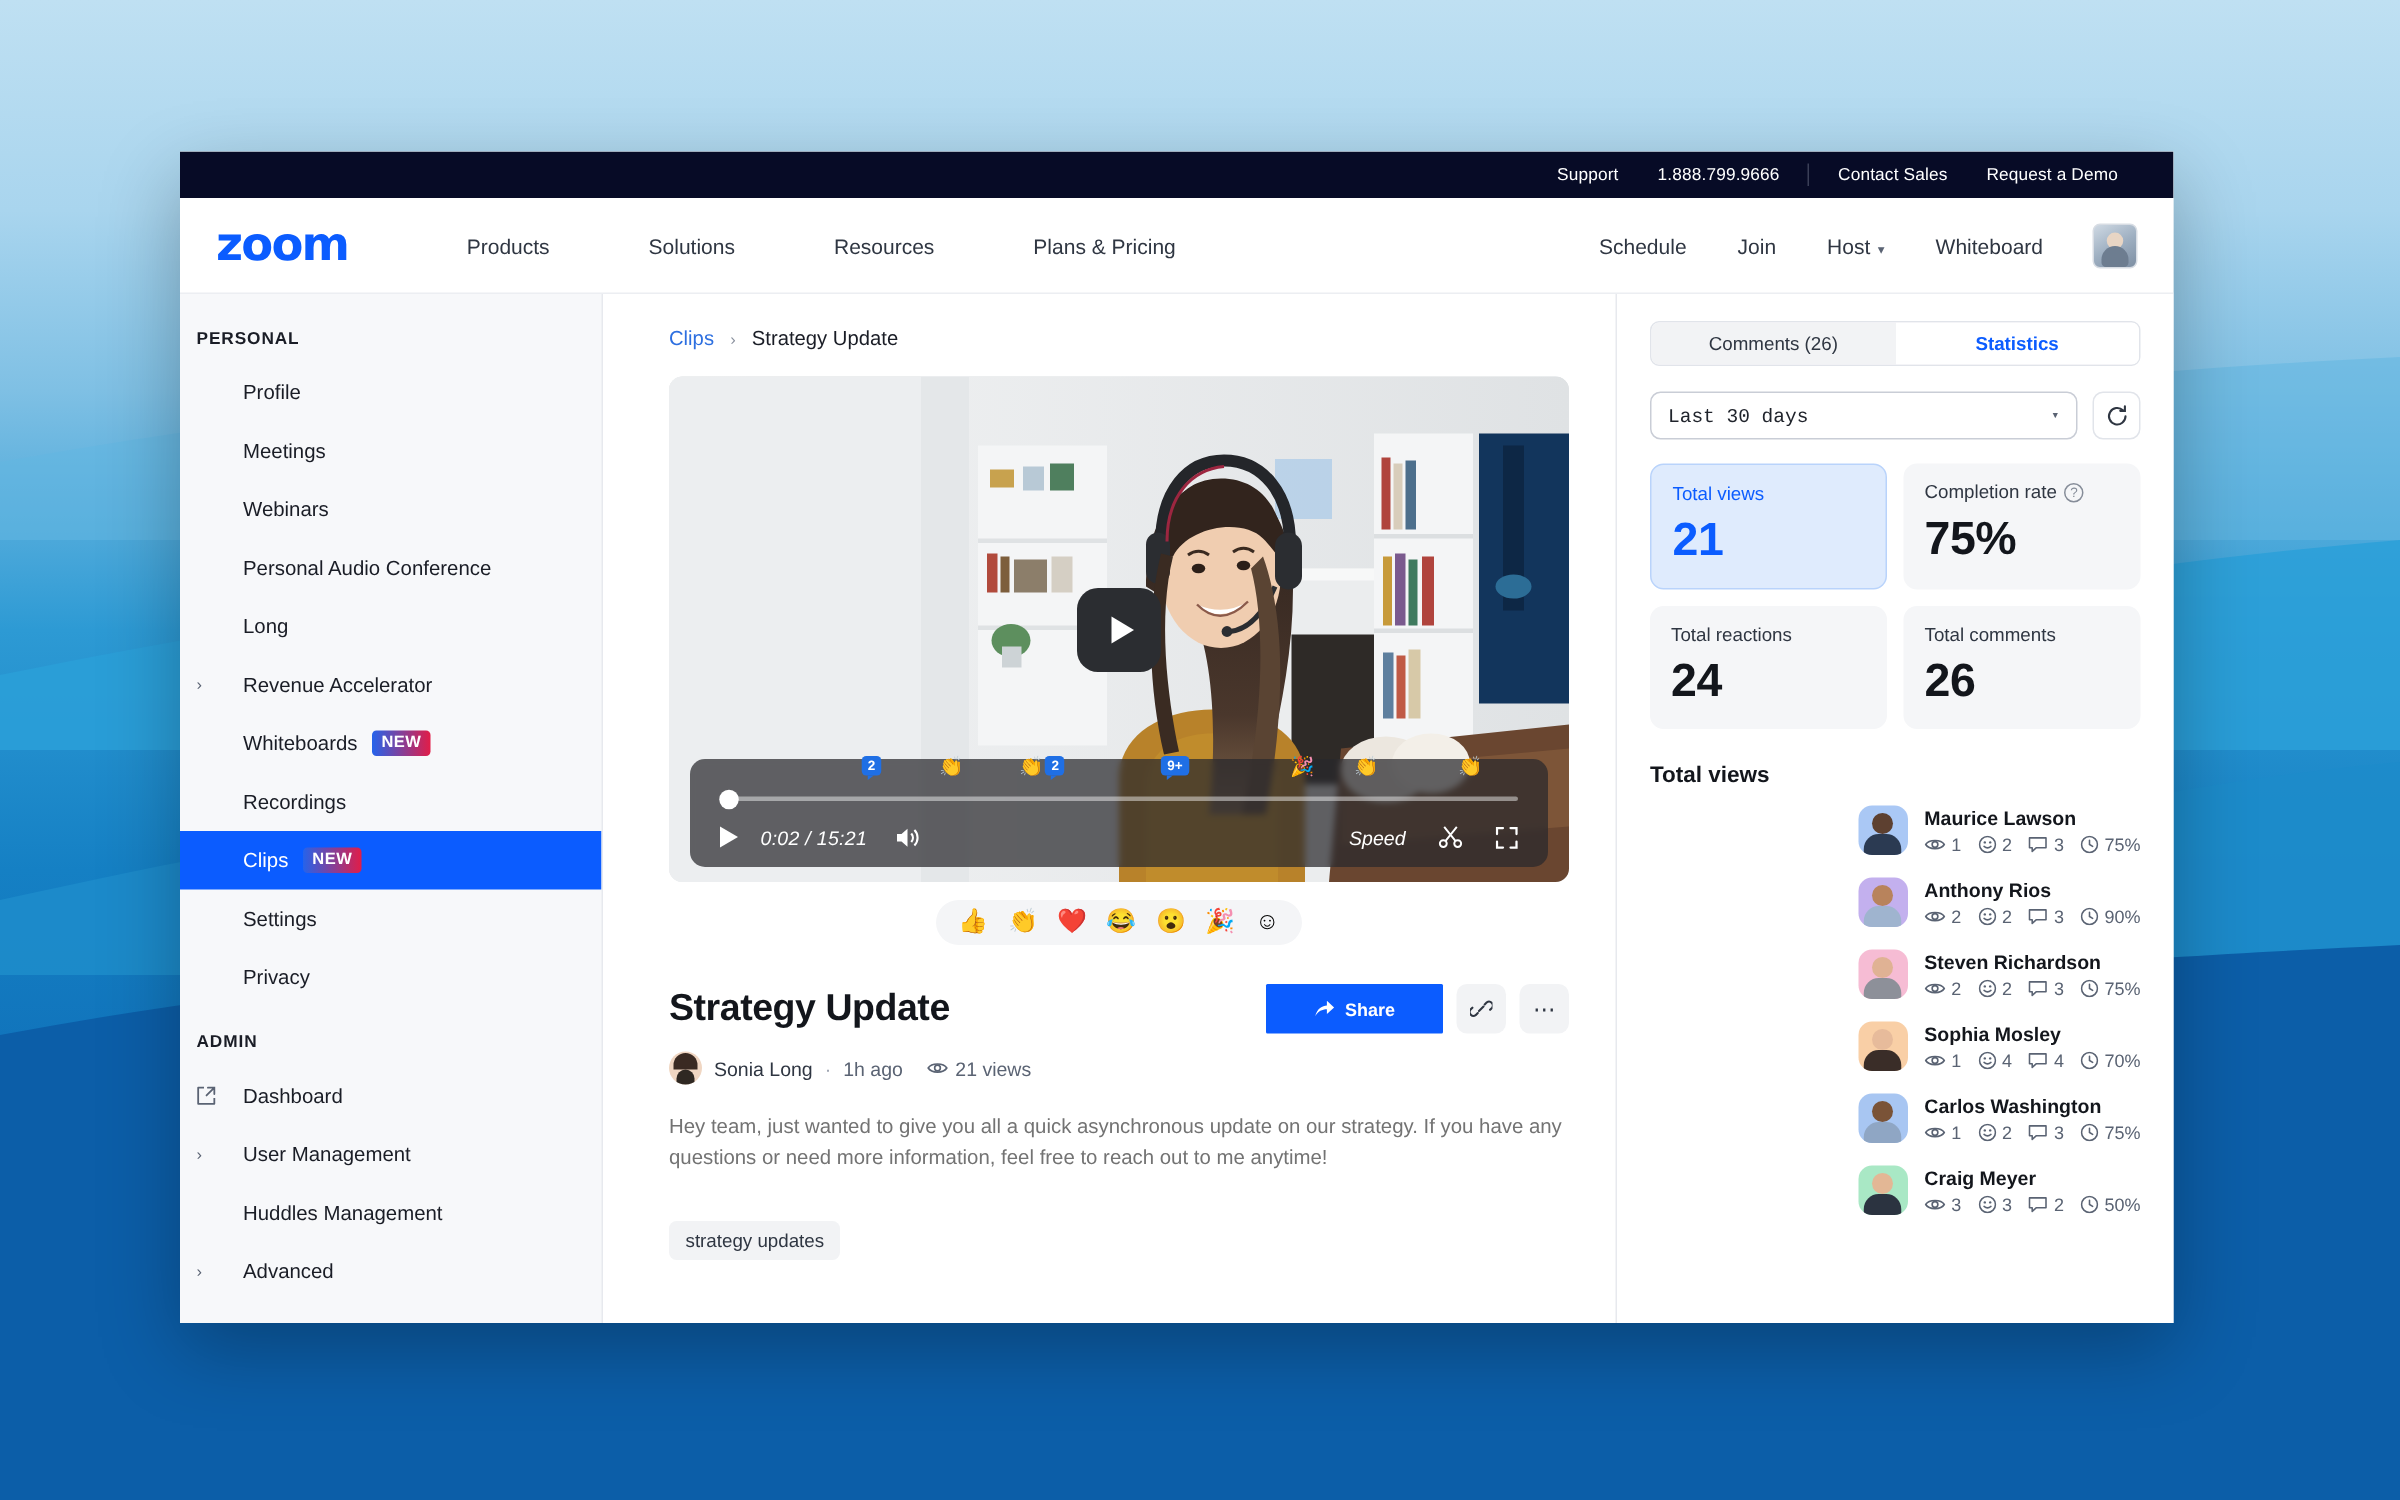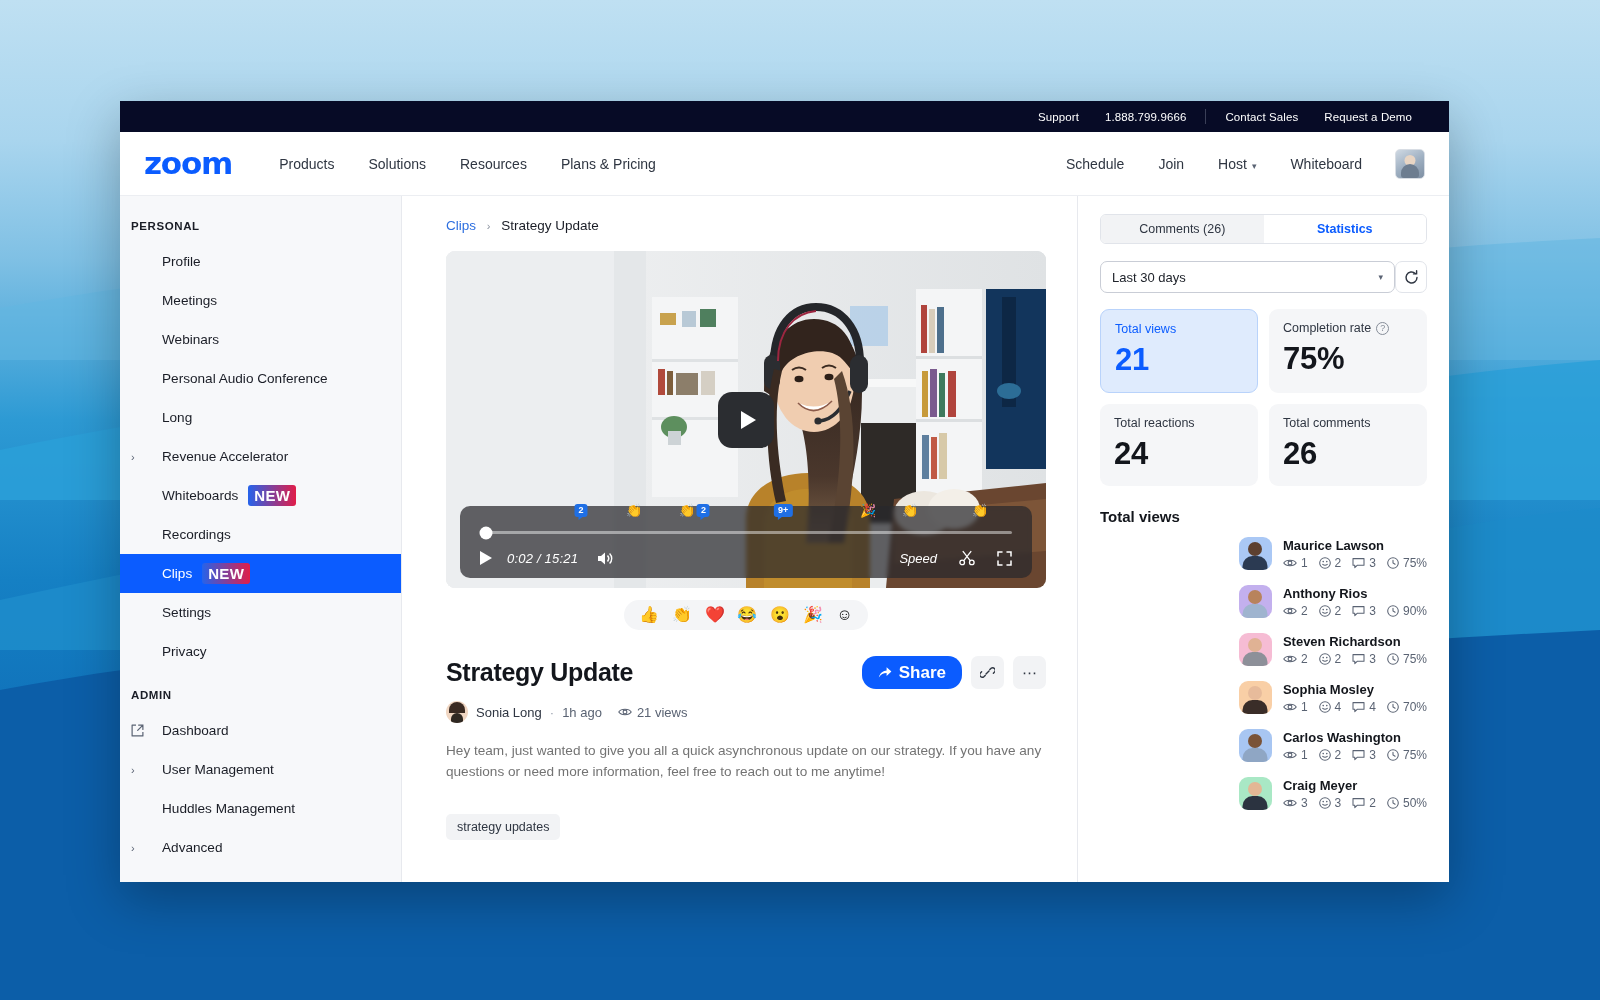--- a/index.html
+++ b/index.html
@@ -35,20 +35,21 @@
   #utilbar a {
     color: #fff; font-size: 11.5px; text-decoration: none;
     padding: 0 13px; white-space: nowrap; letter-spacing: .1px;
   }
   #utilbar .divider { width: 1px; height: 15px; background: #3a3f57; margin: 0 6px; }
   
   #mainnav {
     height: 64px; background: #fff; flex: none;
     display: flex; align-items: center; padding: 0 24px 0 24px;
     border-bottom: 1px solid #eceef2;
+    gap: 32px;
   }
   #logo { font-size: 31px; font-weight: 700; color: #0b5cff; letter-spacing: -1.2px;
           font-family: "DejaVu Sans", sans-serif; line-height: 1; margin-right: 30px; }
   .navlink {
     font-size: 14px; color: #2f3642; text-decoration: none;
     padding: 0 17px; white-space: nowrap;
   }
   #mainnav .spacer { flex: 1; }
   #mainnav .right { display: flex; align-items: center; gap: 0; }
   .caret { display: inline-block; margin-left: 5px; font-size: 9px; color: #5a6373; }
@@ -82,21 +83,21 @@
     position: relative; white-space: nowrap;
   }
   .nav-item .chev {
     width: 20px; flex: none; font-size: 11px; color: #5a6373; text-align: left;
   }
   .nav-item .noc { width: 20px; flex: none; }
   .nav-item .lbl { padding-left: 11px; }
   .nav-item.active { background: #0b5cff; color: #fff; }
   .badge-new {
     display: inline-block; margin-left: 10px; padding: 2px 6px 2.5px;
-    font-size: 15px; font-weight: 700; color: #fff; border-radius: 3px;
+    font-size: 11px; font-weight: 700; color: #fff; border-radius: 3px;
     background: linear-gradient(90deg,#2563eb 0%,#e11d48 100%); letter-spacing: .3px;
     vertical-align: middle;
   }
   .ext-ico { width: 13px; height: 13px; flex: none; }
   
   #center { flex: 1; min-width: 0; padding: 22px 42px 0 44px; overflow: hidden; }
   #breadcrumb { font-size: 13.5px; color: #1a1d26; margin-bottom: 18px; }
   #breadcrumb .bc-link { color: #2d6fe0; cursor: pointer; }
   #breadcrumb .bc-sep { color: #8a919e; margin: 0 7px; font-size: 11px; }
   
@@ -157,22 +158,22 @@
     display: flex; align-items: center; gap: 13px;
     background: #f4f5f7; border-radius: 22px; padding: 7px 15px;
   }
   #reaction-bar span { font-size: 16px; cursor: pointer; line-height: 1; }
   
   #title-row { display: flex; align-items: center; margin-top: 26px; width: 600px; }
   #clip-title { font-size: 25px; font-weight: 700; color: #13161c; letter-spacing: -.3px; }
   #title-row .grow { flex: 1; }
   #share-btn {
     display: flex; align-items: center; gap: 7px; background: #0b5cff; color: #fff;
-    border: none; border-radius: 14px; height: 33px; padding: 0 16px;
-    font-size: 17px; font-weight: 600; cursor: pointer; font-family: inherit;
+    border: none; border-radius: 1px; height: 33px; padding: 0 32px;
+    font-size: 12px; font-weight: 600; cursor: pointer; font-family: inherit;
   }
   .sq-btn {
     width: 33px; height: 33px; border-radius: 7px; background: #f2f3f5;
     border: none; margin-left: 9px; cursor: pointer;
     display: flex; align-items: center; justify-content: center; font-size: 15px; color: #2f3642;
   }
   #meta-row { display: flex; align-items: center; gap: 8px; margin-top: 12px; font-size: 13px; color: #5a6373; }
   #author-avatar {
     width: 22px; height: 22px; border-radius: 50%; overflow: hidden; position: relative;
     background: #f0d6c2; flex: none;
@@ -187,21 +188,21 @@
   .tag { display: inline-block; background: #f2f3f5; border-radius: 5px; padding: 6px 11px; font-size: 12.5px; color: #2f3642; }
   
   #rightpanel {
     width: 372px; flex: none; border-left: 1px solid #e7e9ee;
     padding: 18px 22px 0 22px; overflow: hidden; background: #fff;
   }
   #tabs { display: flex; height: 30px; border-radius: 6px; overflow: hidden; border: 1px solid #e1e4ea; }
   .tab { flex: 1; display: flex; align-items: center; justify-content: center;
          font-size: 12.5px; cursor: pointer; background: #f2f3f5; color: #2f3642; }
   .tab.active { background: #fff; color: #0b5cff; font-weight: 600; }
-  #filter-row { display: flex; align-items: center; margin-top: 17px; }
+  #filter-row { display: flex; align-items: center; gap: 10px; margin-top: 17px; font-family: Liberation Mono, monospace; }
   #date-select {
     flex: 1; height: 32px; border: 1px solid #c9cdd6; border-radius: 7px;
     display: flex; align-items: center; padding: 0 11px; font-size: 13px; color: #20242c; cursor: pointer;
   }
   #date-select .grow { flex: 1; }
   #refresh-btn {
     width: 32px; height: 32px; border-radius: 7px; border: 1px solid #e1e4ea; background: #fff;
     display: flex; align-items: center; justify-content: center; cursor: pointer; color: #2f3642;
   }
   #stat-grid { display: grid; grid-template-columns: 1fr 1fr; gap: 11px; margin-top: 16px; }

